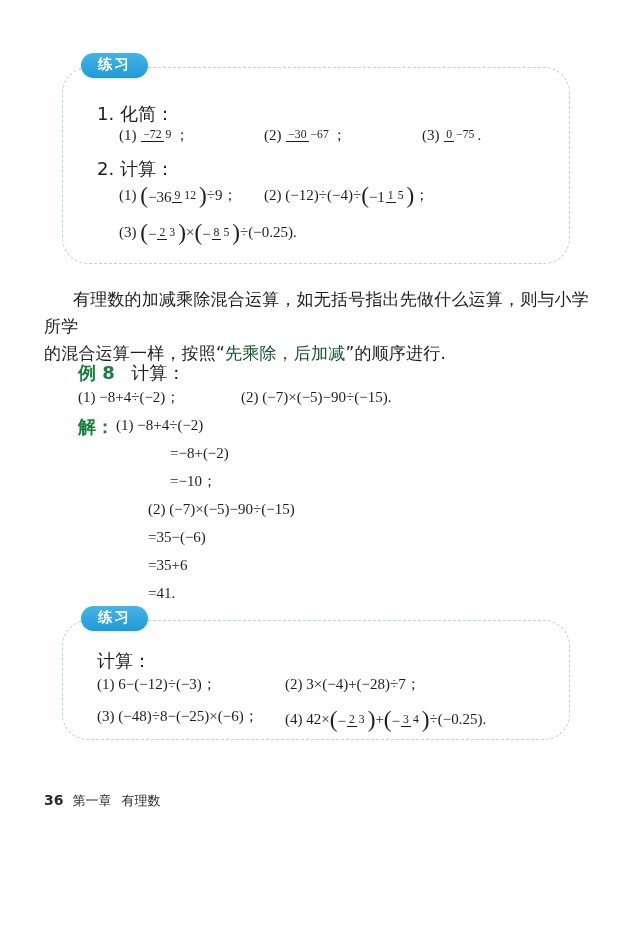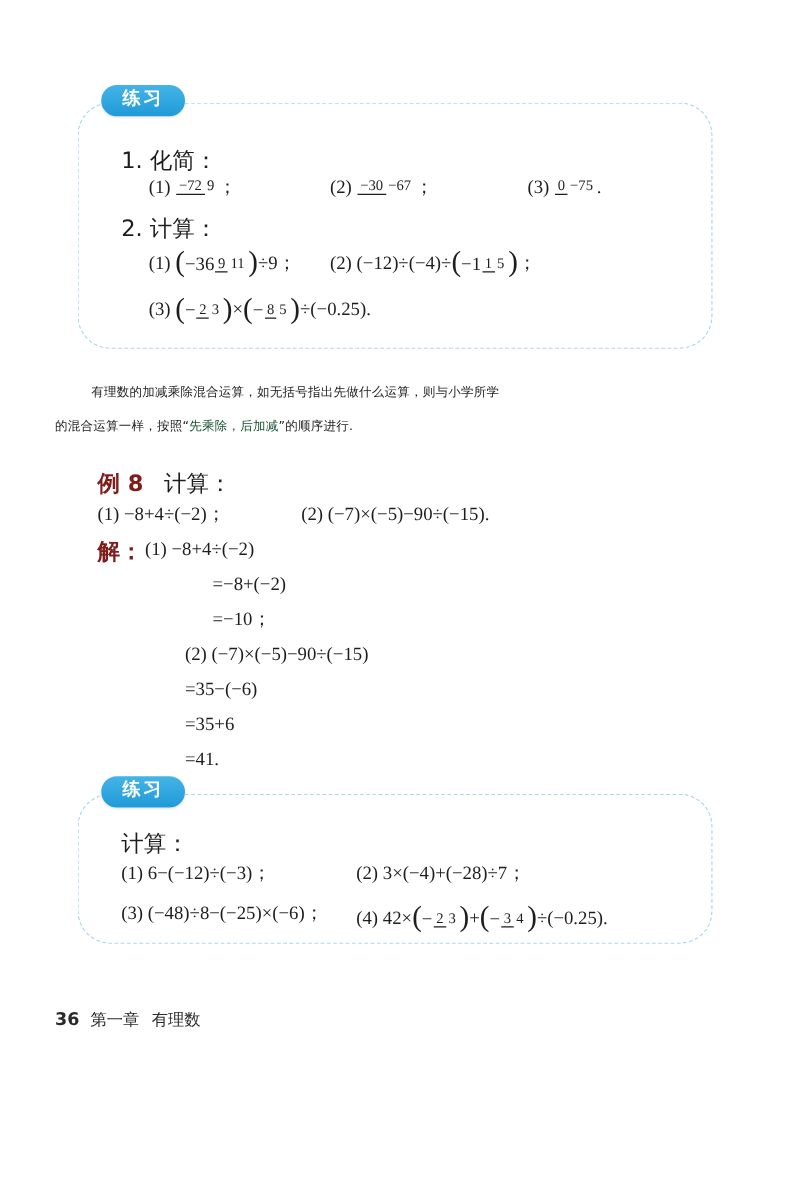--- a/index.html
+++ b/index.html
@@ -11,21 +11,21 @@
     height: 950px;
     background: #ffffff;
     font-family: "Liberation Serif", "DejaVu Serif", serif;
     color: #1d1d1d;
     position: relative;
     overflow: hidden;
   }
 
   .page {
     position: absolute;
-    left: 0; top: 15px;
+    left: 0; top: 0;
     width: 643px;
     height: 838px;
   }
 
   
   .exercise-box {
     position: absolute;
     border: 1.6px dashed #a8d8ec;
     border-radius: 26px;
     box-sizing: border-box;
@@ -102,30 +102,30 @@
   .mixed {
     display: inline-flex;
     align-items: center;
     vertical-align: middle;
   }
 
   
   .para {
     position: absolute;
     font-family: "DejaVu Sans", "Liberation Sans", sans-serif;
-    font-size: 10px;
+    font-size: 17px;
     line-height: 27px;
     color: #1d1d1d;
     letter-spacing: 0.2px;
   }
   .hl-blue {
     color: #14532d;
   }
   .blue-label {
-    color: #7f1d1d;
+    color: #15803d;
     font-weight: bold;
   }
 
   
   .footer {
     position: absolute;
     left: 44px;
     bottom: 28px;
     font-family: "DejaVu Sans", "Liberation Sans", sans-serif;
     font-size: 13px;
@@ -176,21 +176,21 @@
       </div>
 
       <div class="row cjk" style="left:34px; top:90px;">2. 计算：</div>
 
       <div class="row math" style="left:56px; top:115px;">
         <span>(1)</span>
         <span class="bigparen">(</span><span class="mixed">
             <span>−36</span>
             <span class="frac">
               <span class="num">9</span>
-              <span class="den">11</span>
+              <span class="den">12</span>
             </span>
           </span><span class="bigparen">)</span><span>÷9；</span>
       </div>
 
       <div class="row math" style="left:201px; top:115px;">
         <span>(2)</span>
         <span>(−12)÷(−4)÷</span><span class="bigparen">(</span><span class="mixed">
             <span>−1</span>
             <span class="frac">
               <span class="num">1</span>

